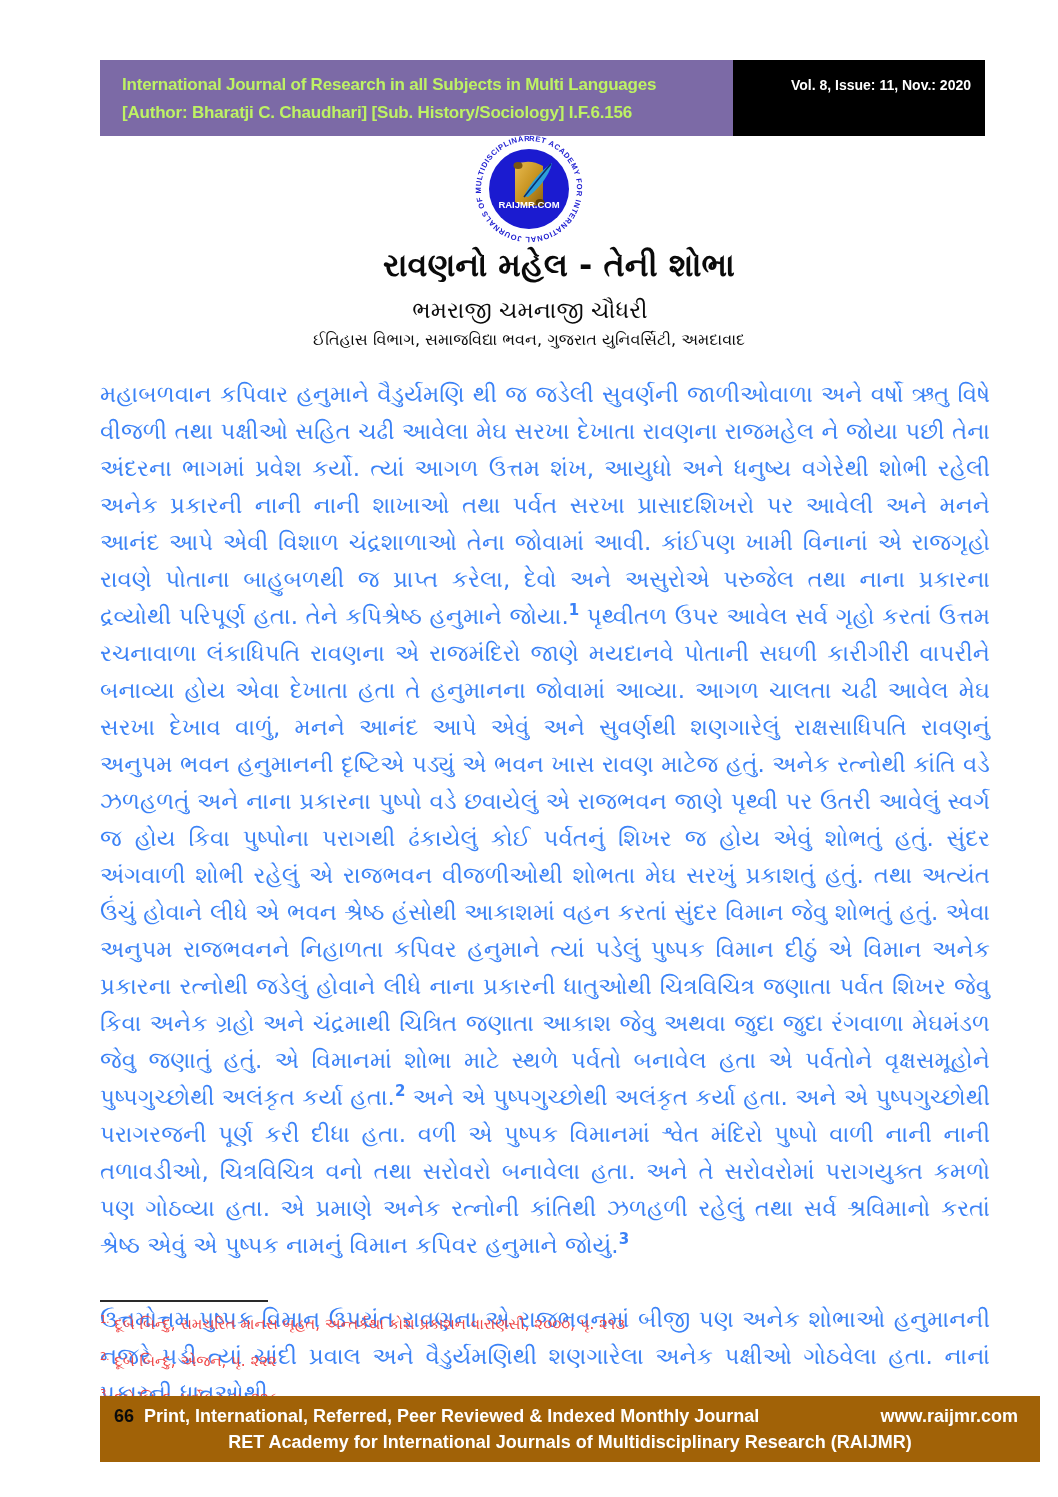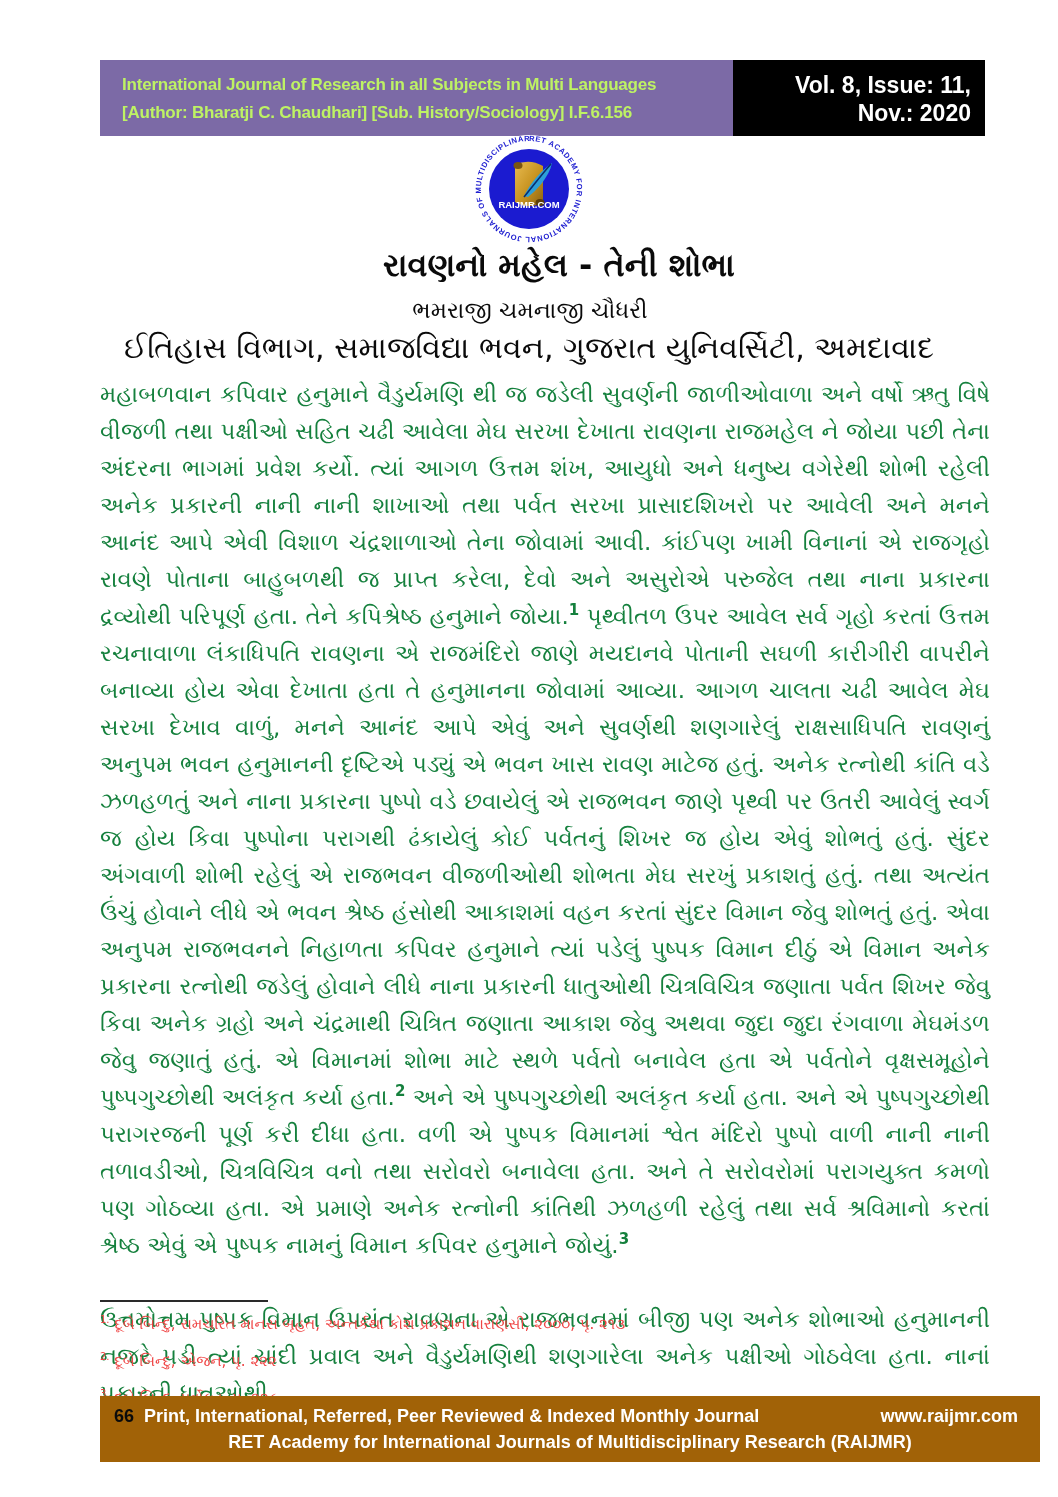--- a/index.html
+++ b/index.html
@@ -25,21 +25,21 @@
     padding:11px 0 0 22px;
     line-height:28px;
     letter-spacing:-0.2px;
     font-family:"Liberation Sans",sans-serif;
   }
   .header-right{
     width:252px;
     background:#000000;
     color:#ffffff;
     font-weight:bold;
-    font-size:23px;
+    font-size:14px;
     text-align:right;
     padding:11px 14px 0 0;
     line-height:28px;
     box-sizing:border-box;
     font-family:"Liberation Sans",sans-serif;
   }
   
   .logo-wrap{
     position:absolute;left:0;top:134px;width:1058px;
     display:flex;justify-content:center;
@@ -51,28 +51,28 @@
     font-size:32px;font-weight:bold;
     color:#0a0a0a;
     padding-left:30px;
   }
   .article-author{
     position:absolute;left:1px;top:297px;width:1058px;
     text-align:center;font-size:23px;color:#0a0a0a;
   }
   .article-affiliation{
     position:absolute;left:0;top:330px;width:1058px;
-    text-align:center;font-size:30px;color:#0a0a0a;
+    text-align:center;font-size:16px;color:#0a0a0a;
   }
   
   .body-text{
     position:absolute;left:100px;top:376px;width:890px;
     font-size:23px;line-height:37px;
     text-align:justify;
-    color:#15803d;
+    color:#3b82f6;
   }
   .body-text p{margin:0 0 0 0;}
   .body-text p + p{margin-top:37px;}
   .body-text sup{
     font-size:15px;font-weight:bold;line-height:0;
   }
   
   .footnotes{
     position:absolute;left:100px;top:1300px;width:890px;
   }

